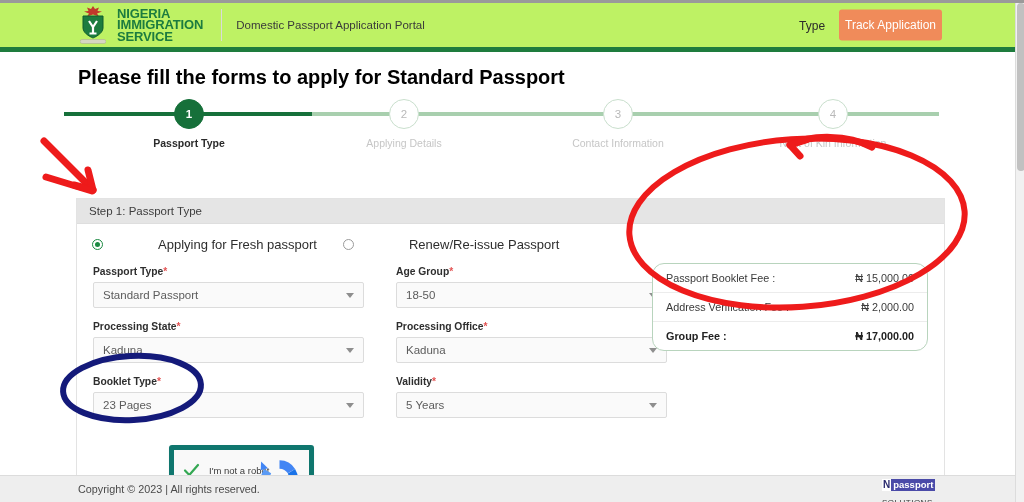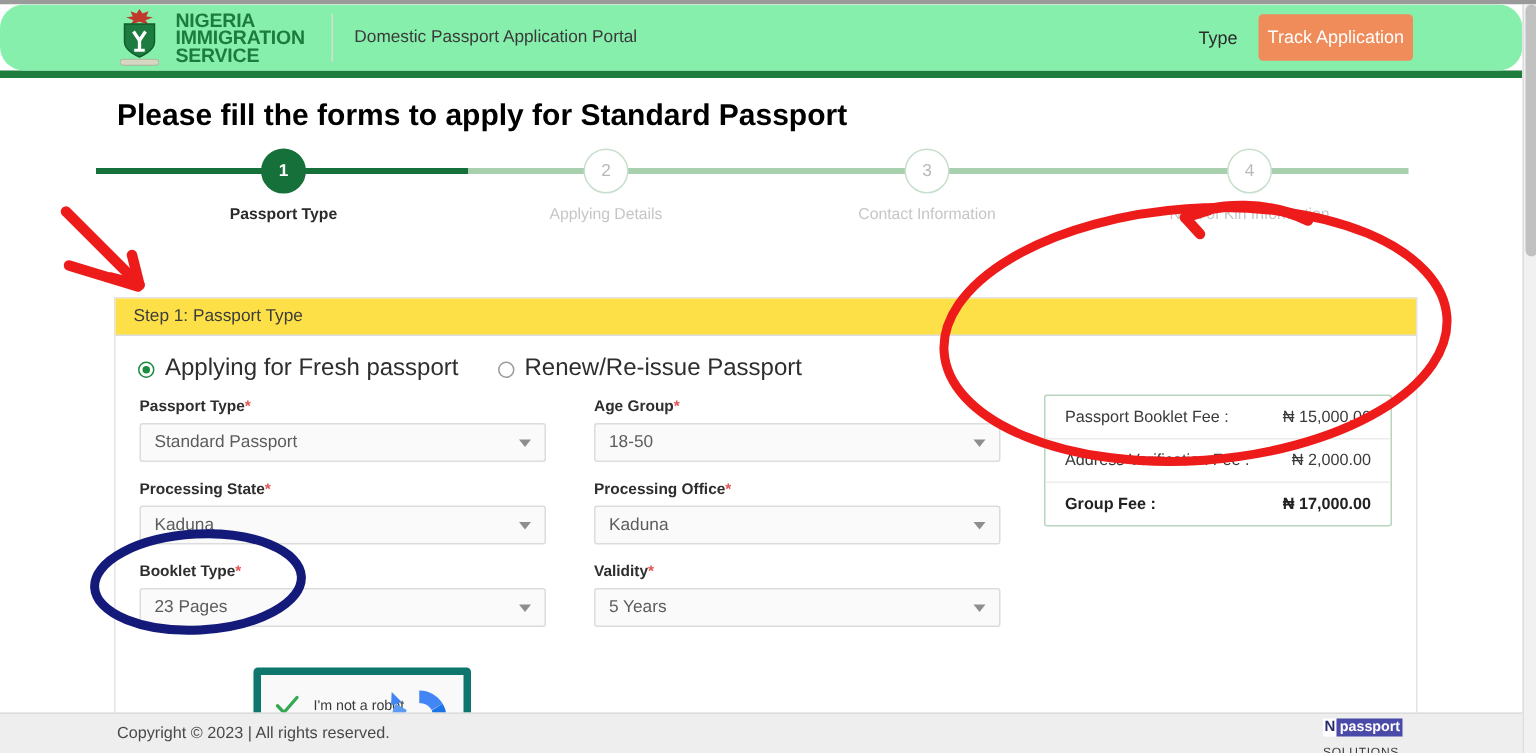--- a/index.html
+++ b/index.html
@@ -54,25 +54,24 @@
     width: 1015px;
     height: 499px;
     background: #ffffff;
     overflow: hidden;
   }
 
   
   .site-header {
     position: relative;
     height: 44px;
-    background: #86efac;
+    background: #bef264;
     display: flex;
     align-items: center;
     padding-left: 78px;
-    border-radius: 16px;
   }
 
   .brand {
     display: flex;
     align-items: center;
     gap: 9px;
   }
 
   
   .crest {
@@ -235,21 +234,21 @@
     position: absolute;
     left: 76px;
     top: 146px;
     width: 869px;
     height: 323px;
     background: #ffffff;
     border: 1px solid #e3e3e3;
   }
   .card-header {
     height: 25px;
-    background: #fde047;
+    background: #e5e5e5;
     border-bottom: 1px solid #dedede;
     display: flex;
     align-items: center;
     padding-left: 12px;
     font-size: 11.5px;
     color: #3d3d3d;
   }
   .card-body {
     position: relative;
     padding: 0;
@@ -284,21 +283,21 @@
     border-color: #1c8a42;
   }
   .radio-opt.selected .radio-dot::after {
     content: "";
     position: absolute;
     top: 2px; left: 2px;
     width: 5px; height: 5px;
     border-radius: 50%;
     background: #1c8a42;
   }
-  .radio-label { font-size: 16px; color: #2e2e2e; }
+  .radio-label { font-size: 13px; color: #2e2e2e; margin-left: 48px; }
 
   
   .form-area {
     position: absolute;
     left: 15px;
     top: 42px;
     width: 575px;
   }
   .form-row { display: flex; gap: 32px; margin-bottom: 13px; justify-content: flex-end; }
   .field { width: 271px; }
@@ -331,24 +330,24 @@
     border-left: 4px solid transparent;
     border-right: 4px solid transparent;
     border-top: 5px solid #8e8e8e;
   }
 
   
   .fee-panel {
     position: absolute;
     right: 16px;
     top: 39px;
-    width: 232px;
+    width: 276px;
     border: 1px solid #b8d4bd;
     background: #ffffff;
-    border-radius: 2px;
+    border-radius: 12px;
   }
   .fee-row {
     display: flex;
     justify-content: space-between;
     align-items: center;
     padding: 8px 13px;
     font-size: 10.8px;
     color: #3a3a3a;
     border-bottom: 1px solid #ececec;
   }

